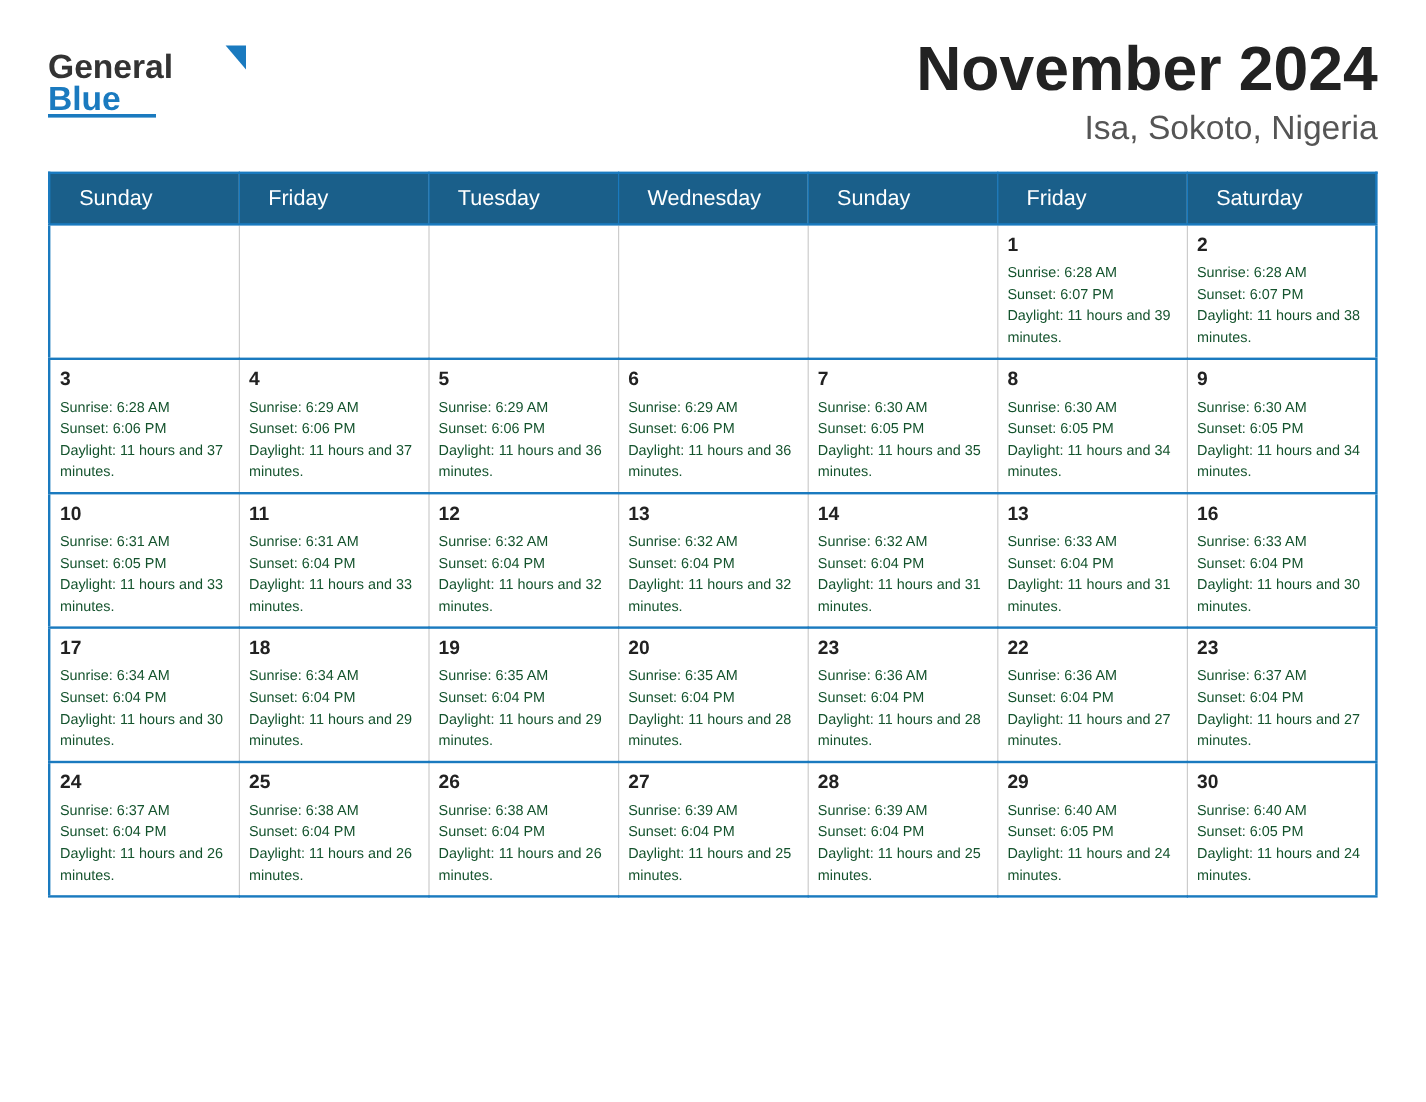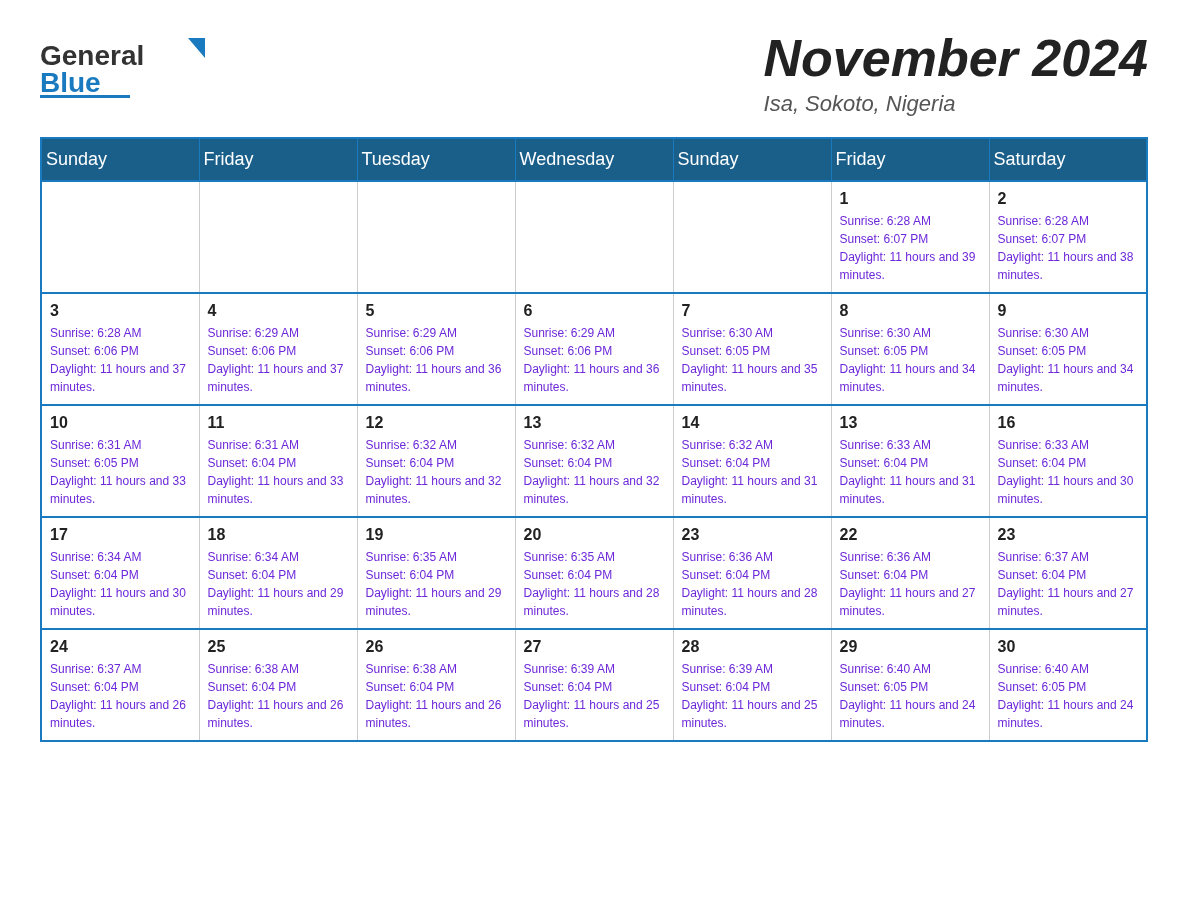--- a/index.html
+++ b/index.html
@@ -16,43 +16,42 @@
       align-items: flex-start;
       margin-bottom: 20px;
     }
     .logo {
       display: flex;
       flex-direction: column;
       align-items: flex-start;
       justify-content: flex-end;
     }
     .title-section {
-      text-align: left;
-      font-style: italic;
+      text-align: right;
     }
     .month-title {
       font-size: 52px;
       font-weight: bold;
       color: #222;
       line-height: 1.1;
     }
     .location {
-      font-size: 22px;
+      font-size: 28px;
       color: #555;
       margin-top: 4px;
     }
     .calendar {
       width: 100%;
       border-collapse: collapse;
       border: 2px solid #1a7abf;
     }
     .calendar th {
       background-color: #1a5f8a;
       color: #fff;
-      padding: 10px 4px;
+      padding: 10px 24px;
       font-size: 18px;
       font-weight: normal;
       text-align: left;
       border: 1px solid #1a7abf;
     }
     .calendar td {
       vertical-align: top;
       padding: 8px;
       border: 1px solid #ccc;
       width: 14.28%;
@@ -66,21 +65,21 @@
     }
     .day-number {
       font-size: 16px;
       font-weight: bold;
       color: #222;
       display: block;
       margin-bottom: 4px;
     }
     .day-info {
       font-size: 12px;
-      color: #6d28d9;
+      color: #14532d;
       line-height: 1.5;
     }
     .empty-cell {
       background: #f9f9f9;
     }
   </style>
 </head>
 <body>
 
 <div class="header">

